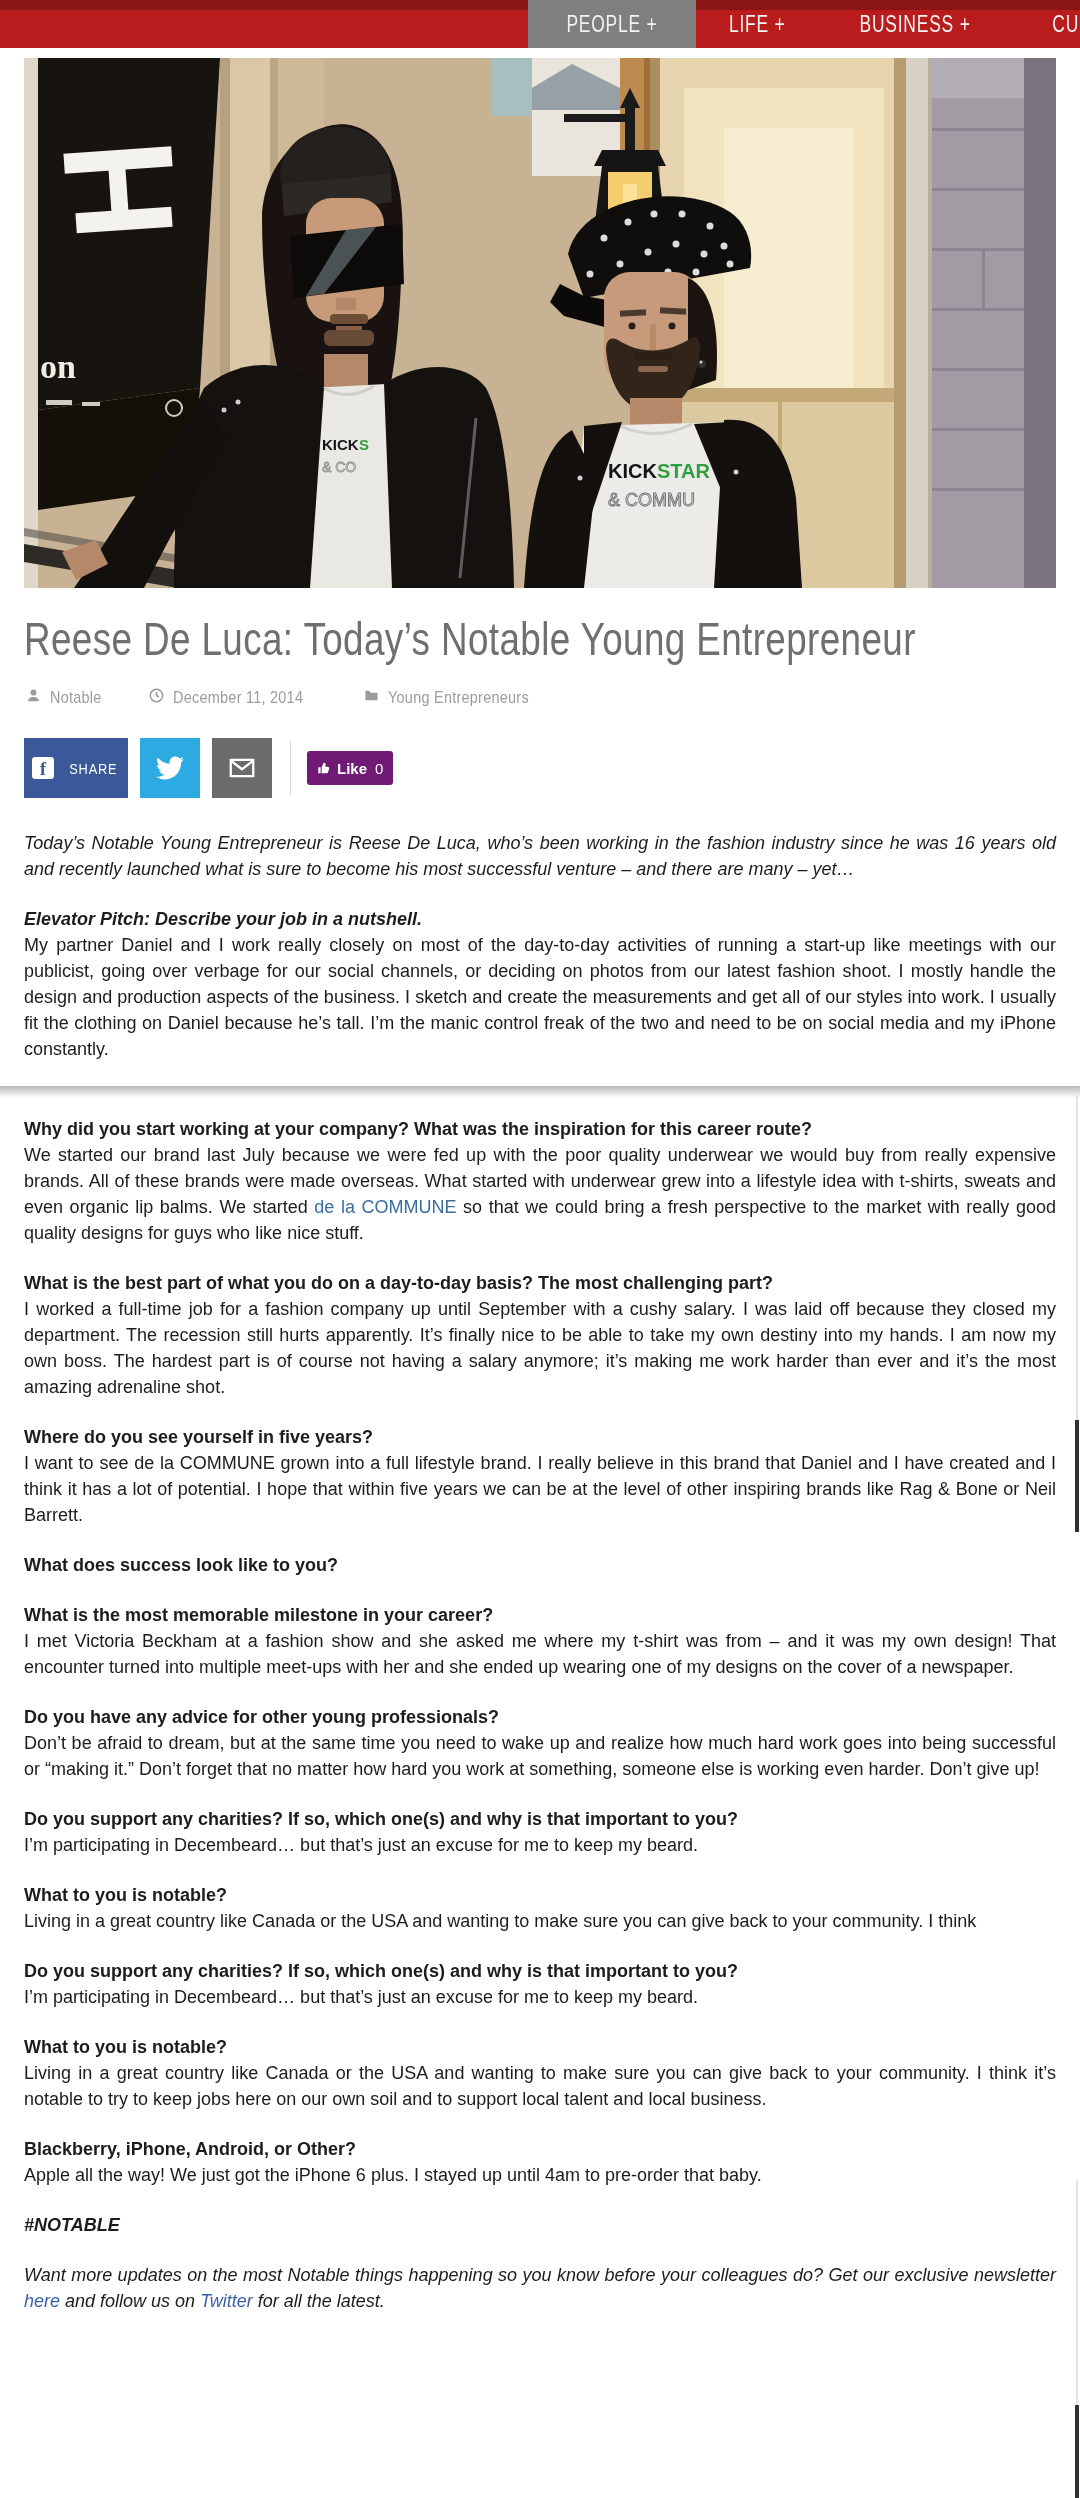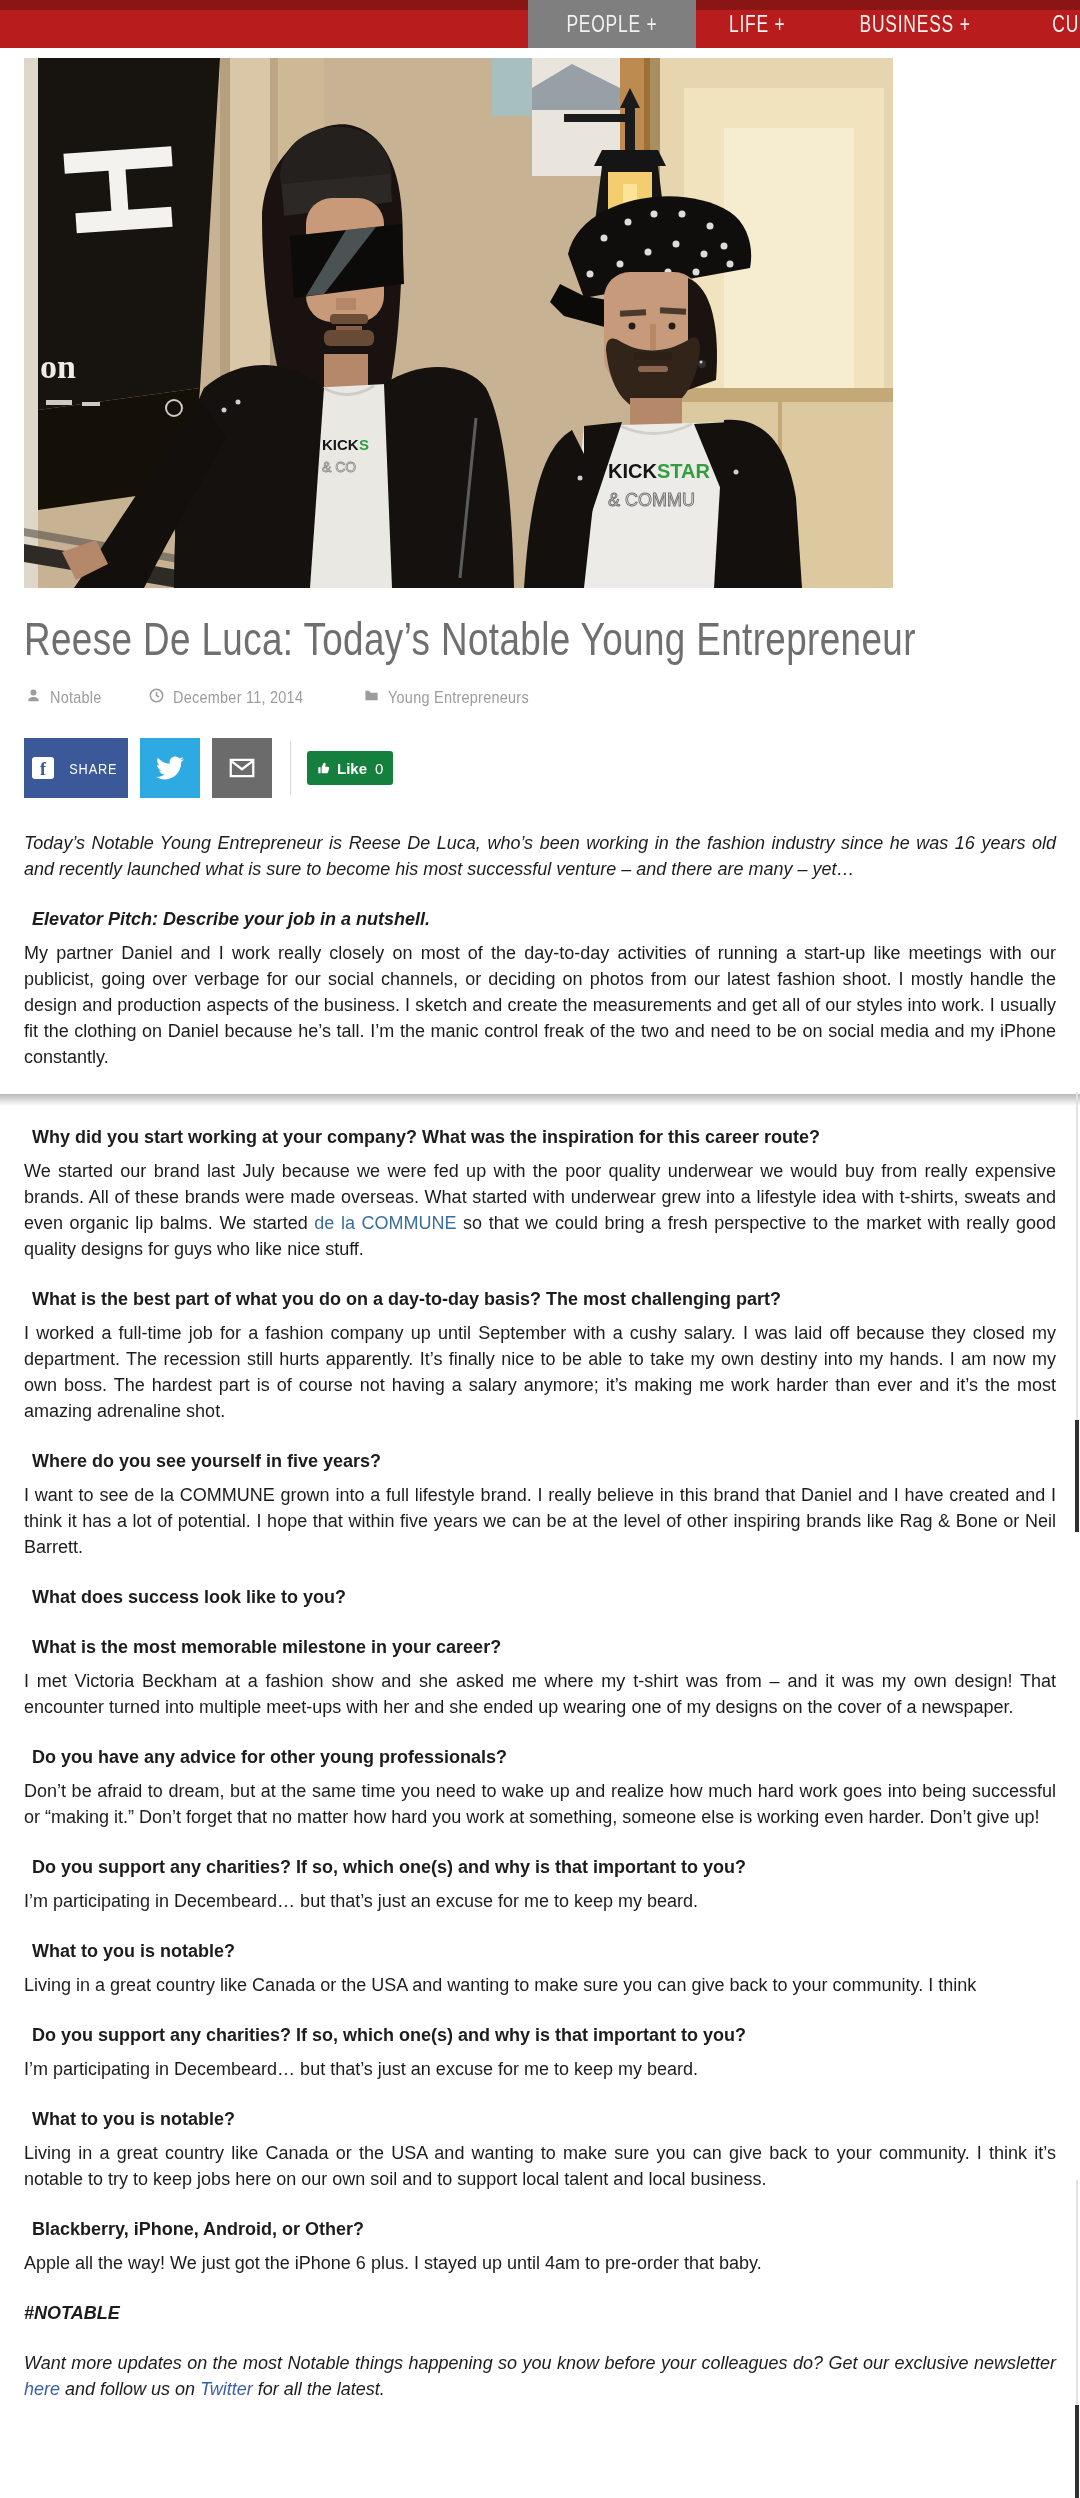--- a/index.html
+++ b/index.html
@@ -12,21 +12,21 @@
   .topnav { position:relative; width:1080px; height:48px; background:#b91c1c; }
   .topnav::before { content:""; position:absolute; left:0; top:0; width:100%; height:10px; background:rgba(0,0,0,.25); }
   .nav-menu { position:absolute; left:528px; top:0; height:48px; display:flex; align-items:stretch; }
   .nav-item {
     display:flex; align-items:center; padding:0 24px; color:#f2f2f2; cursor:pointer;
     font-size:23px; letter-spacing:1px; white-space:nowrap;
   }
   .nav-item span { display:inline-block; transform:scaleX(.76); transform-origin:center; }
   .nav-item.active { background:#7f7f7f; }
   
-  .hero { position:absolute; left:24px; top:58px; width:869px; height:530px; overflow:hidden; }
+  .hero { position:absolute; left:24px; top:58px; width:1032px; height:530px; overflow:hidden; }
   
   .page-title {
     position:absolute; left:24px; top:612px; margin:0; color:#6f6f6f; font-weight:400;
     font-size:46px; white-space:nowrap;
   }
   .page-title span { display:inline-block; transform:scaleX(.8); transform-origin:left center; letter-spacing:.5px; }
   .meta-row { position:absolute; left:26px; top:688px; display:flex; align-items:center; gap:38px; color:#9c9c9c; }
   .meta-item { display:flex; align-items:flex-start; gap:9px; font-size:17px; }
   .meta-item b { font-weight:400; display:inline-block; transform:scaleX(.85); transform-origin:left center; letter-spacing:.3px; }
   .meta-item svg { flex:none; }
@@ -35,30 +35,30 @@
   .btn-fb {
     width:104px; height:60px; background:#3b5998; color:#fff; display:flex; align-items:center;
     justify-content:center; gap:10px; cursor:pointer;
   }
   .btn-fb .lbl { font-size:15px; letter-spacing:1px; transform:scaleX(.85); }
   .btn-sq { width:60px; height:60px; margin-left:12px; display:flex; align-items:center; justify-content:center; cursor:pointer; }
   .btn-tw { background:#2caae1; }
   .btn-em { background:#6b6b6b; }
   .share-divider { width:1px; height:54px; background:#d9d9d9; margin:0 16px 0 18px; }
   .btn-like {
-    height:34px; background:#15803d; border-radius:3px; color:#fff; display:flex; align-items:center;
+    height:34px; background:#701a75; border-radius:3px; color:#fff; display:flex; align-items:center;
     gap:6px; padding:0 10px; font-size:15px; font-weight:bold; cursor:pointer;
   }
   .btn-like .cnt { font-weight:400; margin-left:2px; }
   
   .article { position:absolute; left:24px; top:830px; width:1032px; font-size:18px; line-height:26px; }
   .article p { margin:0; text-align:justify; hyphens:auto; -webkit-hyphens:auto; }
   .article p + p { margin-top:24px; }
   .article .block { margin-bottom:24px; }
-  .article h3 { margin:8px; font-size:18px; line-height:26px; font-weight:bold; }
+  .article h3 { margin:0; font-size:18px; line-height:26px; font-weight:bold; }
   .article .intro, .article .footer-note { font-style:italic; }
   .article .q-italic { font-style:italic; }
   .article .hashtag { font-weight:bold; font-style:italic; margin-top:4px; }
   .article a.text-link { color:#3a6e9e; text-decoration:none; cursor:pointer; }
   .article .footer-note a.text-link { color:#3c5fa8; }
   .seam {
     height:12px; margin:6px 0 18px -24px; width:1080px;
     background:linear-gradient(to bottom, rgba(70,70,70,.38), rgba(255,255,255,0));
   }
   

